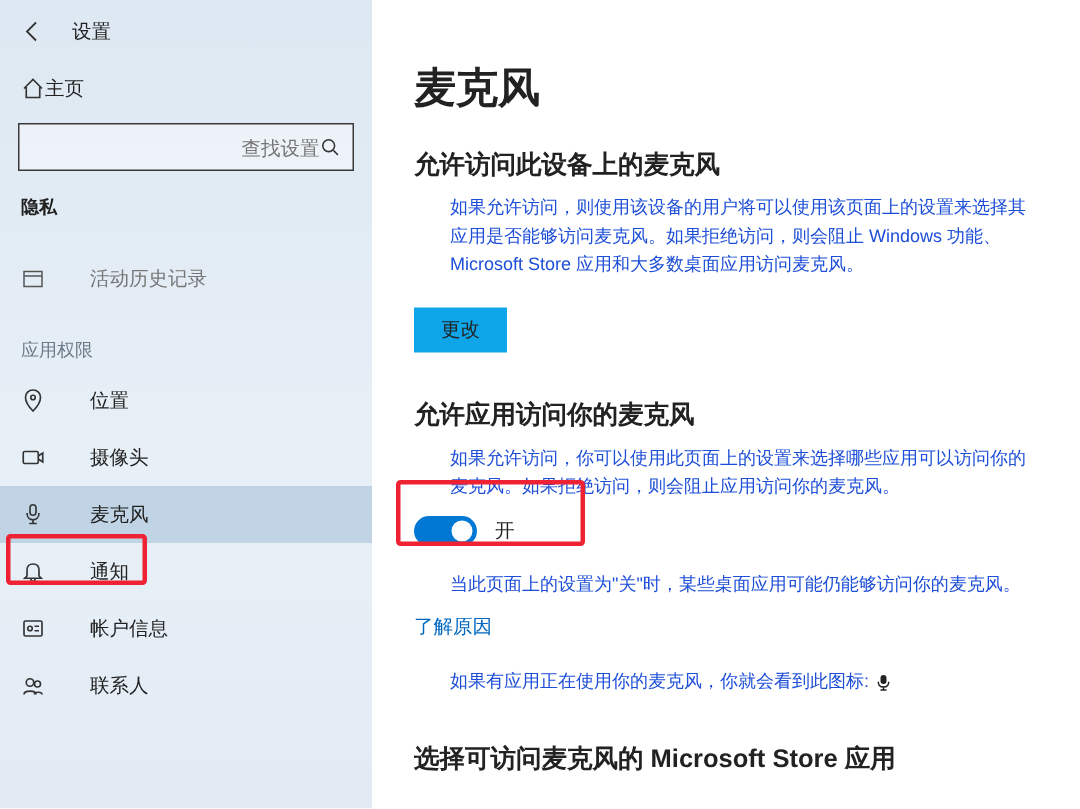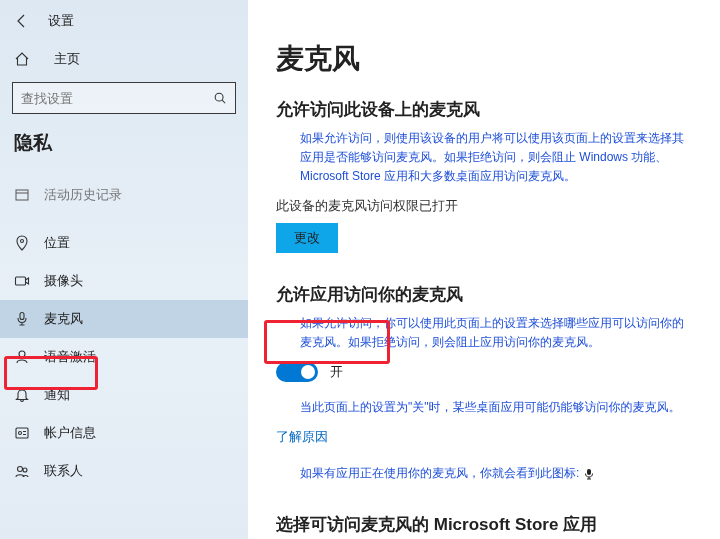--- a/index.html
+++ b/index.html
@@ -1,29 +1,29 @@
 <!DOCTYPE html>
 <html><head>
 <meta charset="utf-8">
 <style>
 * { margin: 0; padding: 0; box-sizing: border-box; font-family: "Segoe UI", "Microsoft YaHei", sans-serif; }
 body { width: 720px; height: 539px; overflow: hidden; display: flex; background: #fff; }
 .sidebar { width: 248px; height: 100%; background: linear-gradient(180deg, #dde8f2 0%, #e8f0f7 60%, #e2ebf4 100%); display: flex; flex-direction: column; padding-top: 4px; overflow: hidden; }
 .topbar { display: flex; align-items: center; gap: 18px; padding: 8px 14px 10px 14px; }
 .back-icon { width: 16px; height: 16px; display: inline-block; }
 .topbar-label { font-size: 13px; color: #222; }
-.home-row { display: flex; align-items: center; gap: 24px; padding: 10px 14px; font-size: 13px; color: #222; cursor: pointer; }
+.home-row { display: flex; align-items: center; gap: 0; padding: 10px 14px; font-size: 13px; color: #222; cursor: pointer; }
 .home-row .icon { width: 16px; height: 16px; display: inline-block; }
 .search-wrap { margin: 4px 12px 10px 12px; display: flex; align-items: center; border: 1px solid #3a3a3a; background: rgba(255,255,255,0.4); height: 32px; padding: 0 8px; }
-.search-input { flex: 1; border: none; background: transparent; outline: none; font-size: 13px; color: #555; }
+.search-input { flex: 1; border: none; background: transparent; outline: none; font-size: 13px; color: #555; text-align: right; }
 .search-icon { width: 14px; height: 14px; color: #333; }
-.sidebar-heading { font-size: 19px; font-weight: 600; color: #222; padding: 6px 16px 10px 14px; }
+.sidebar-heading { font-size: 12px; font-weight: 600; color: #222; padding: 6px 16px 10px 14px; }
 .section-gap { height: 10px; }
 .muted-label { font-size: 12px; color: #6b7b88; padding: 10px 14px 6px 14px; }
-.nav-item { display: flex; align-items: center; gap: 14px; padding: 10px 14px; font-size: 13px; color: #222; cursor: pointer; position: relative; }
+.nav-item { display: flex; align-items: center; gap: 30px; padding: 10px 14px; font-size: 13px; color: #222; cursor: pointer; position: relative; }
 .nav-item.selected { background: rgba(160,190,215,0.55); }
 .nav-item .icon { width: 16px; height: 16px; display: inline-block; color: #333; }
 .callout-box1 { position: absolute; left: 4px; top: 356px; width: 94px; height: 34px; border: 3px solid #e23; border-radius: 3px; pointer-events: none; }
 .content { flex: 1; padding: 40px 28px 0 28px; color: #222; overflow: hidden; position: relative; }
 h1 { font-size: 28px; font-weight: 600; margin-bottom: 20px; }
 h2 { font-size: 17px; font-weight: 600; margin-bottom: 8px; }
 .desc { font-size: 12px; color: #1d4ed8; line-height: 1.6; margin-bottom: 10px; max-width: 440px; margin-left: 24px; }
 .status { font-size: 13px; color: #333; margin-top: 6px; }
 .btn-change { margin-top: 8px; background: #0ea5e9; border: none; padding: 6px 18px; font-size: 13px; color: #222; cursor: pointer; }
 .section-block { margin-top: 30px; }
@@ -76,20 +76,21 @@
     <span class="icon">
       <svg viewBox="0 0 16 16" width="16" height="16" stroke="#555" stroke-width="1" fill="none">
           <rect x="2" y="3" width="12" height="10"></rect>
           <path d="M2 6 H14"></path>
         </svg>
     </span>
     <span>活动历史记录</span>
   </div>
 
   <div class="section-gap"></div>
+  <div class="muted-label">应用权限</div>
 
   <div class="nav-item">
     <span class="icon">
       <svg viewBox="0 0 16 16" width="16" height="16" stroke="#333" stroke-width="1.1" fill="none">
           <path d="M8 1 C11 1 13 3 13 6 C13 10 8 15 8 15 C8 15 3 10 3 6 C3 3 5 1 8 1 Z"></path>
           <circle cx="8" cy="6" r="1.5"></circle>
         </svg>
     </span>
     <span>位置</span>
   </div>
@@ -103,29 +104,20 @@
     <span>摄像头</span>
   </div>
   <div class="nav-item selected">
     <span class="icon">
       <svg viewBox="0 0 16 16" width="16" height="16" stroke="#333" stroke-width="1.1" fill="none">
           <rect x="6" y="1.5" width="4" height="7" rx="2"></rect>
           <path d="M4 7 C4 10 6 11.5 8 11.5 C10 11.5 12 10 12 7 M8 11.5 V14 M5.5 14 H10.5"></path>
         </svg>
     </span>
     <span>麦克风</span>
-  </div>
-  <div class="nav-item">
-    <span class="icon">
-      <svg viewBox="0 0 16 16" width="16" height="16" stroke="#333" stroke-width="1.1" fill="none">
-          <circle cx="8" cy="5" r="3"></circle>
-          <path d="M3 14 C3 10 13 10 13 14"></path>
-        </svg>
-    </span>
-    <span>语音激活</span>
   </div>
   <div class="nav-item">
     <span class="icon">
       <svg viewBox="0 0 16 16" width="16" height="16" stroke="#333" stroke-width="1.1" fill="none">
           <path d="M4 11 V7 C4 4.5 5.5 3 8 3 C10.5 3 12 4.5 12 7 V11 L13.5 12.5 H2.5 Z M6.5 12.5 C6.5 13.5 7 14.5 8 14.5 C9 14.5 9.5 13.5 9.5 12.5"></path>
         </svg>
     </span>
     <span>通知</span>
   </div>
   <div class="nav-item">
@@ -148,21 +140,20 @@
     </span>
     <span>联系人</span>
   </div>
 </div>
 
 <div class="content">
   <h1>麦克风</h1>
 
   <h2>允许访问此设备上的麦克风</h2>
   <p class="desc">如果允许访问，则使用该设备的用户将可以使用该页面上的设置来选择其应用是否能够访问麦克风。如果拒绝访问，则会阻止 Windows 功能、Microsoft Store 应用和大多数桌面应用访问麦克风。</p>
-  <div class="status">此设备的麦克风访问权限已打开</div>
   <button class="btn-change">更改</button>
 
   <div class="section-block">
     <h2>允许应用访问你的麦克风</h2>
     <p class="desc">如果允许访问，你可以使用此页面上的设置来选择哪些应用可以访问你的麦克风。如果拒绝访问，则会阻止应用访问你的麦克风。</p>
     <div class="toggle-row">
       <div class="toggle"></div>
       <span class="toggle-label">开</span>
     </div>
     <p class="desc" style="margin-top:16px">当此页面上的设置为"关"时，某些桌面应用可能仍能够访问你的麦克风。</p>

